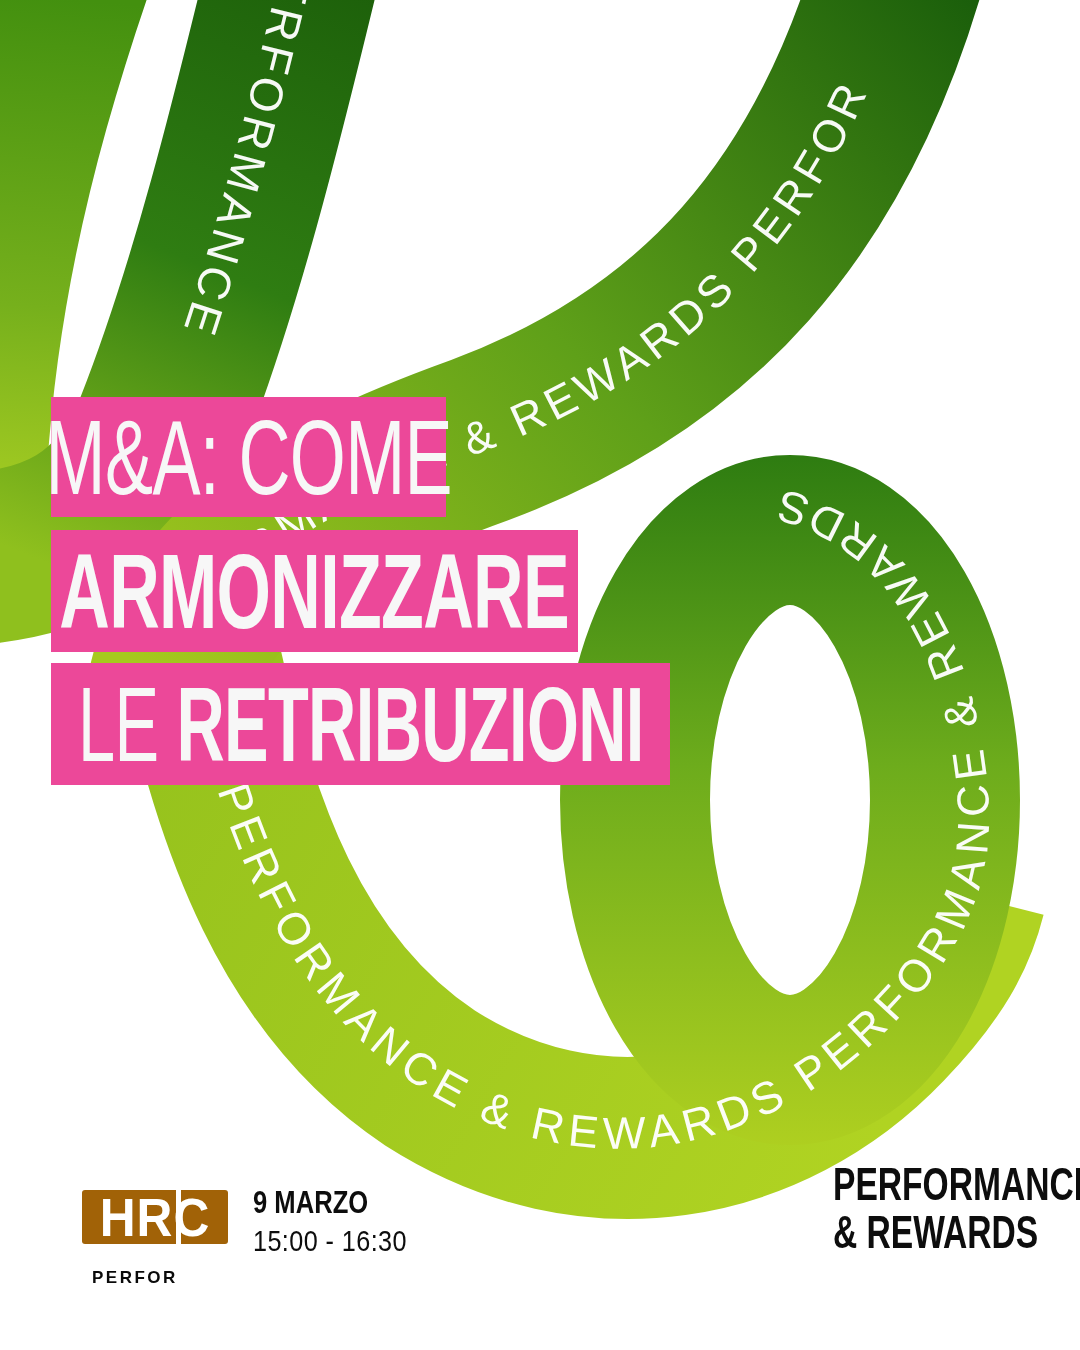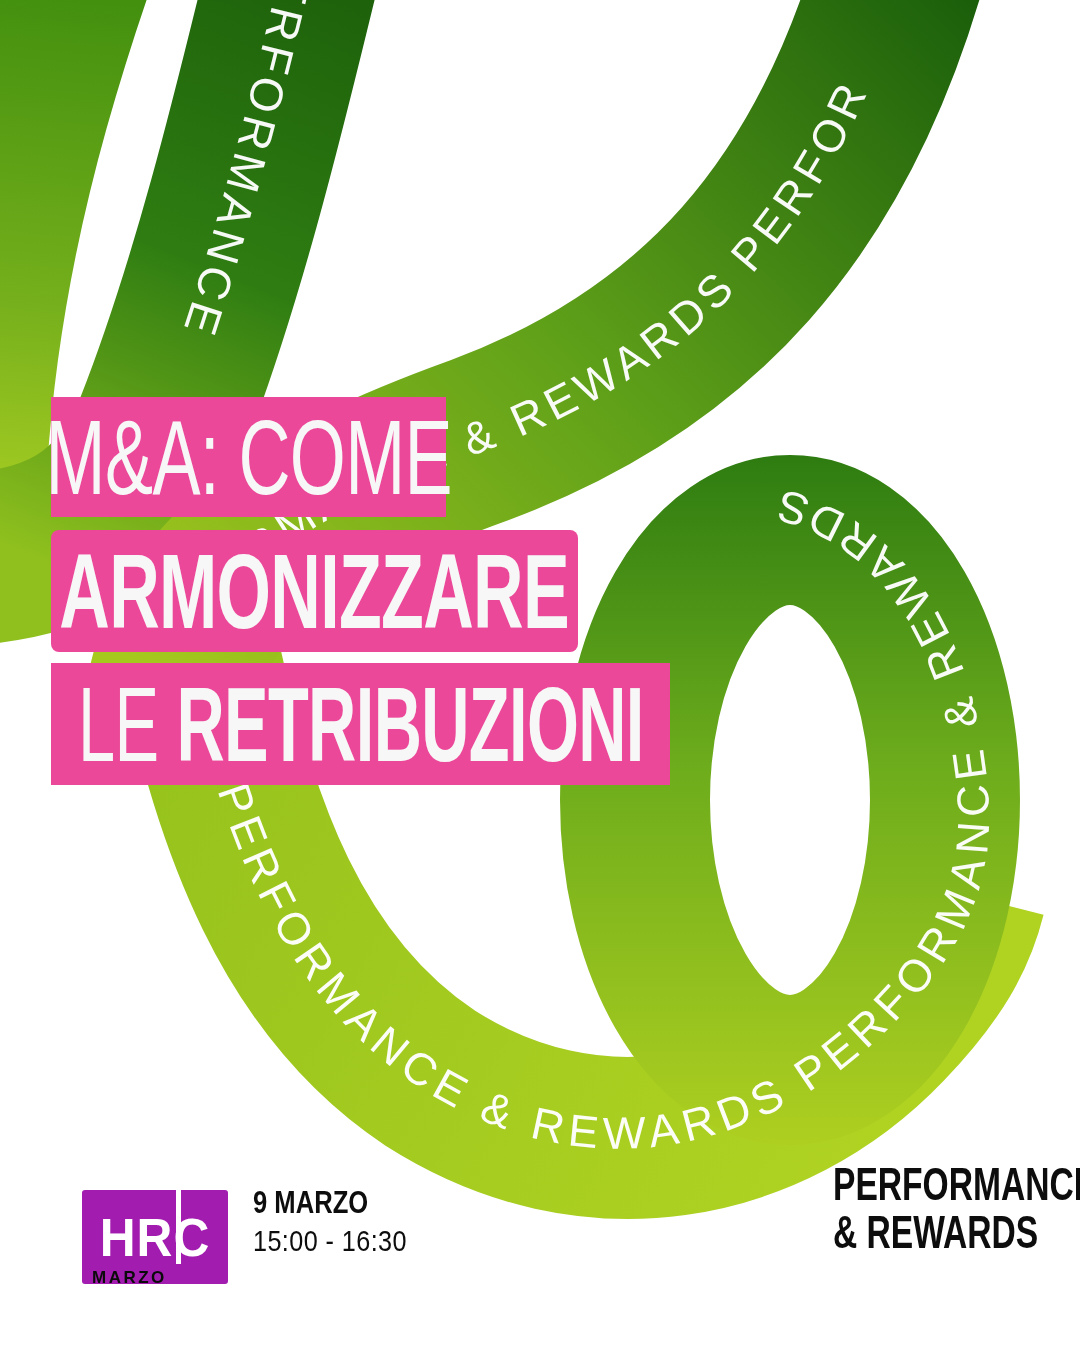--- a/index.html
+++ b/index.html
@@ -26,30 +26,30 @@
   .title-line{
     display:inline-block;
     white-space:nowrap;
     font-size:106px;
     line-height:1;
     letter-spacing:-1px;
     transform-origin:center center;
   }
   .t1{left:51px;top:397px;width:395px;height:120px;}
   .t1 .title-line{font-weight:400;transform:scaleX(0.68);}
-  .t2{left:51px;top:530px;width:527px;height:122px;border-radius:8px;}
+  .t2{left:51px;top:530px;width:527px;height:122px;}
   .t2 .title-line{font-weight:700;transform:scaleX(0.66);}
   .t3{left:51px;top:663px;width:619px;height:122px;justify-content:center;}
   .t3 .title-line{font-weight:700;transform:scaleX(0.63);}
   .t3 .light{font-weight:400;}
 
   
   .hrc-box{
-    position:absolute;left:82px;top:1190px;width:146px;height:94px;
-    background:#a21caf;border-radius:3px;
+    position:absolute;left:82px;top:1190px;width:146px;height:54px;
+    background:#a16207;border-radius:3px;
     display:flex;align-items:center;justify-content:center;
   }
   .hrc-text{
     color:#ffffff;font-weight:700;font-size:54px;line-height:1;
     letter-spacing:1px;
     display:inline-block;transform:scaleX(0.92);
   }
   .hrc-divider{
     position:absolute;left:94px;top:0;width:5px;height:74px;background:#ffffff;
   }
@@ -142,21 +142,21 @@
     <span class="title-line">ARMONIZZARE</span>
   </div>
   <div class="title-box t3">
     <span class="title-line"><span class="light">LE </span><span>RETRIBUZIONI</span></span>
   </div>
 
   <div class="hrc-box">
     <span class="hrc-text">HRC</span>
     <span class="hrc-divider"></span>
   </div>
-  <div class="square-label">MARZO</div>
+  <div class="square-label">PERFOR</div>
 
   <div class="event-date">9 MARZO</div>
   <div class="event-time">15:00 - 16:30</div>
 
   <div class="brand-block">
     <span class="bl">PERFORMANCE</span>
     <span class="bl">&amp; REWARDS</span>
   </div>
 
 </div>

